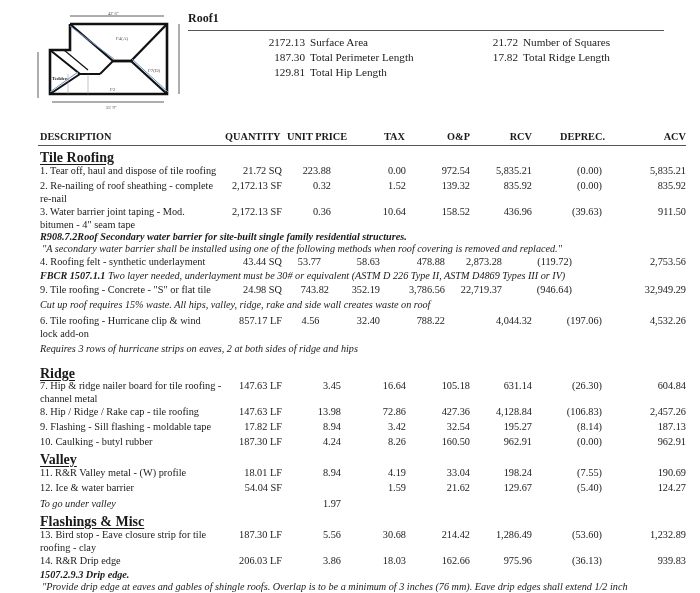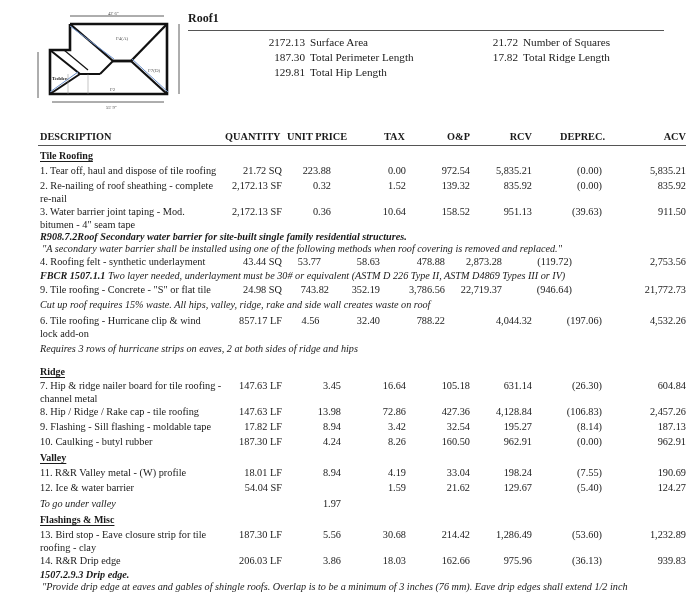--- a/index.html
+++ b/index.html
@@ -15,21 +15,21 @@
     .stat .num { display: inline-block; text-align: right; }
     .stat .lbl { margin-left: 5px; }
 
     .hdr { position: absolute; top: 131px; font-weight: bold; font-size: 10.3px; white-space: nowrap; }
     .hdr-rule { position: absolute; left: 38px; top: 145px; width: 648px; height: 1px; background: #555; }
 
     .row { position: absolute; left: 0; width: 700px; }
     .cell { position: absolute; white-space: nowrap; }
     .desc { left: 40px; width: 230px; white-space: normal; line-height: 12.5px; }
     .r { text-align: right; }
-    .section-title { position: absolute; left: 40px; font-weight: bold; font-size: 10px; text-decoration: underline; text-underline-offset: 2px; }
+    .section-title { position: absolute; left: 40px; font-weight: bold; font-size: 14px; text-decoration: underline; text-underline-offset: 2px; }
     .note { position: absolute; left: 40px; font-style: italic; white-space: nowrap; font-size: 10.2px; }
     .code { position: absolute; left: 40px; font-style: italic; font-weight: bold; white-space: nowrap; font-size: 10.2px; }
     .code .rest { font-weight: normal; }
     .quote { position: absolute; left: 42px; font-style: italic; white-space: nowrap; font-size: 10.2px; }
   </style>
 </head>
 <body>
 
 <div class="diagram">
   <svg width="160" height="98" viewBox="0 0 160 98">
@@ -116,21 +116,21 @@
   <div class="cell r" style="left:480px; width:52px;">835.92</div>
   <div class="cell r" style="left:550px; width:52px;">(0.00)</div>
   <div class="cell r" style="left:630px; width:56px;">835.92</div>
 </div>
 <div class="row" style="top:206px;">
   <div class="cell desc" style="width:175px;">3. Water barrier joint taping - Mod. bitumen - 4" seam tape</div>
   <div class="cell r" style="left:222px; width:60px;">2,172.13 SF</div>
   <div class="cell r" style="left:290px; width:41px;">0.36</div>
   <div class="cell r" style="left:366px; width:40px;">10.64</div>
   <div class="cell r" style="left:420px; width:50px;">158.52</div>
-  <div class="cell r" style="left:480px; width:52px;">951.13</div>
+  <div class="cell r" style="left:480px; width:52px;">436.96</div>
   <div class="cell r" style="left:550px; width:52px;">(39.63)</div>
   <div class="cell r" style="left:630px; width:56px;">911.50</div>
 </div>
 
 <div class="code" style="top:231px;">R908.7.2Roof Secondary water barrier for site-built single family residential structures.</div>
 <div class="quote" style="top:243px;">"A secondary water barrier shall be installed using one of the following methods when roof covering is removed and replaced."</div>
 
 <div class="row" style="top:256px;">
   <div class="cell desc" style="width:200px;">4. Roofing felt - synthetic underlayment</div>
   <div class="cell r" style="left:222px; width:60px;">43.44 SQ</div>
@@ -147,21 +147,21 @@
 </div>
 
 <div class="row" style="top:284px;">
   <div class="cell desc" style="width:200px;">9. Tile roofing - Concrete - "S" or flat tile</div>
   <div class="cell r" style="left:222px; width:60px;">24.98 SQ</div>
   <div class="cell r" style="left:288px; width:41px;">743.82</div>
   <div class="cell r" style="left:340px; width:40px;">352.19</div>
   <div class="cell r" style="left:395px; width:50px;">3,786.56</div>
   <div class="cell r" style="left:450px; width:52px;">22,719.37</div>
   <div class="cell r" style="left:520px; width:52px;">(946.64)</div>
-  <div class="cell r" style="left:630px; width:56px;">21,772.73</div>
+  <div class="cell r" style="left:630px; width:56px;">32,949.29</div>
 </div>
 
 <div class="note" style="top:299px;">Cut up roof requires 15% waste. All hips, valley, ridge, rake and side wall creates waste on roof</div>
 
 <div class="row" style="top:315px;">
   <div class="cell desc" style="width:180px;">6. Tile roofing - Hurricane clip &amp; wind lock add-on</div>
   <div class="cell r" style="left:222px; width:60px;">857.17 LF</div>
   <div class="cell r" style="left:290px; width:41px;text-align:center;">4.56</div>
   <div class="cell r" style="left:340px; width:40px;">32.40</div>
   <div class="cell r" style="left:395px; width:50px;">788.22</div>

